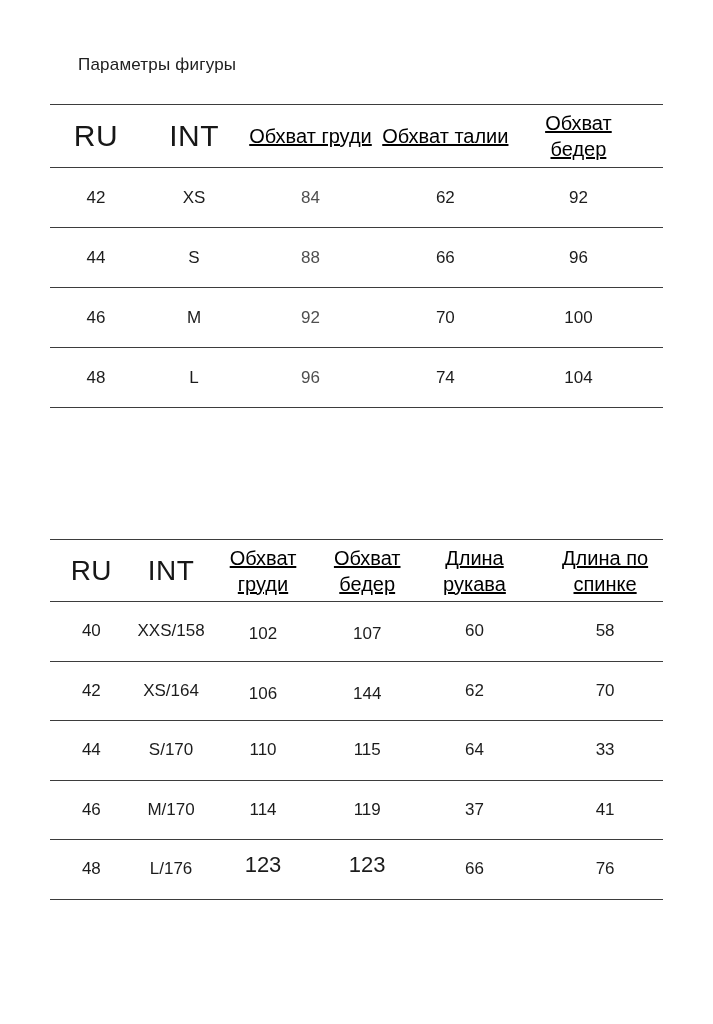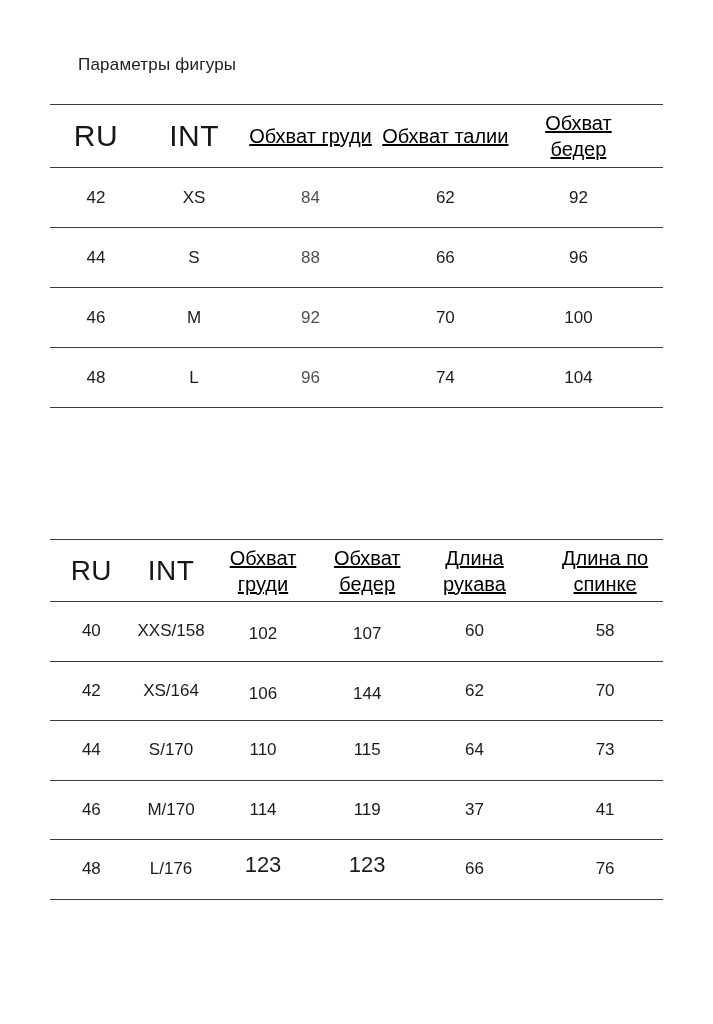--- a/index.html
+++ b/index.html
@@ -155,21 +155,21 @@
         <td>144</td>
         <td>62</td>
         <td>70</td>
       </tr>
       <tr>
         <td>44</td>
         <td>S/170</td>
         <td>110</td>
         <td>115</td>
         <td>64</td>
-        <td>73</td>
+        <td>33</td>
       </tr>
       <tr>
         <td>46</td>
         <td>M/170</td>
         <td>114</td>
         <td>119</td>
         <td>37</td>
         <td>41</td>
       </tr>
       <tr>

